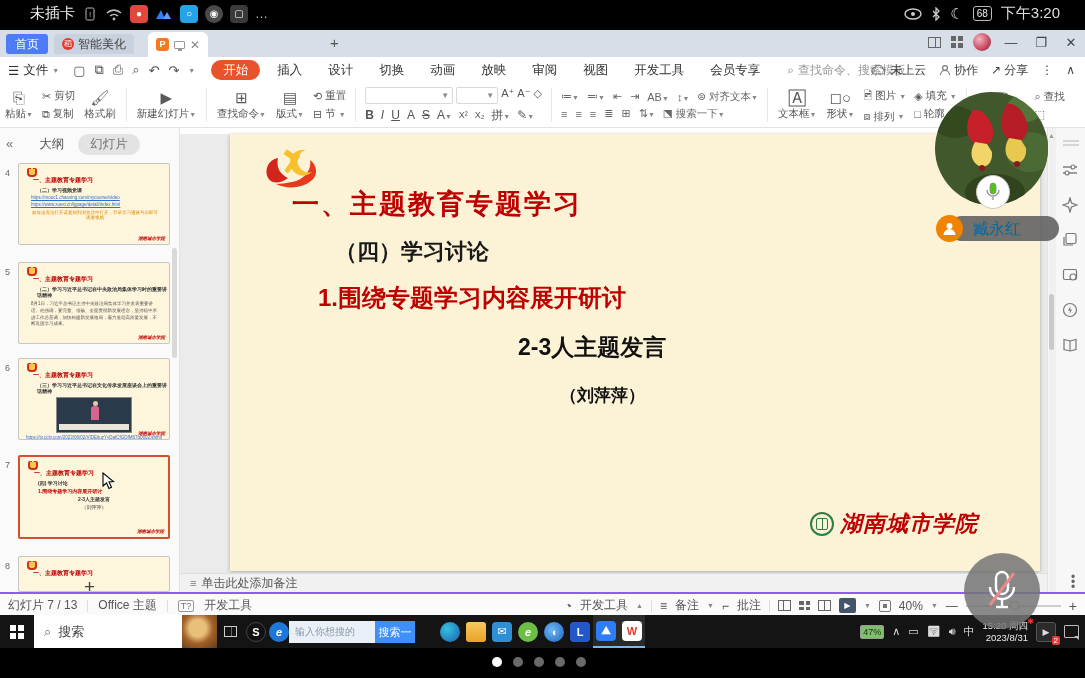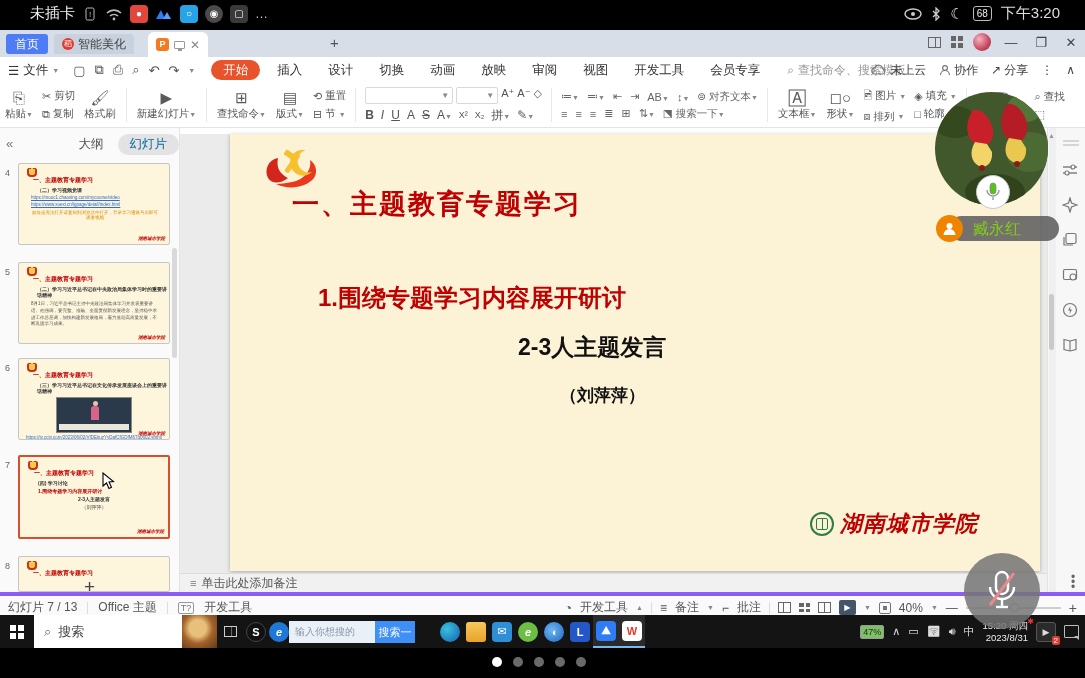--- a/index.html
+++ b/index.html
@@ -60,22 +60,22 @@
   .combo { height:17px; border:1px solid #D9D9D9; border-radius:2px; display:flex; align-items:center; justify-content:flex-end; padding:0 3px; color:#888; font-size:8px; }
   .charrow { display:flex; align-items:center; gap:7px; font-size:12px; color:#555; }
   .charrow .sup { font-size:9px; }
   .pararows { flex:none; display:flex; flex-direction:column; gap:3px; padding:0 4px; font-size:11px; color:#666; }
   .pararows .row { display:flex; align-items:center; gap:8px; }
   .pararows .lbl { font-size:10.5px; }
 
   
   .sidebar { position:absolute; left:0; top:128px; width:180px; height:464px; background:#FAFAFA; border-right:1px solid #E4E4E4; }
   .sb-collapse { position:absolute; left:6px; top:8px; color:#777; font-size:13px; }
-  .sb-tabs { position:absolute; left:0; top:6px; width:100%; display:flex; justify-content:flex-end; gap:14px; font-size:12.5px; color:#555; }
-  .sb-tab.active { background:#E3E3E3; border-radius:11px; padding:2px 12px; color:#0369a1; }
+  .sb-tabs { position:absolute; left:0; top:6px; width:100%; display:flex; justify-content:center; gap:14px; font-size:12.5px; color:#555; }
+  .sb-tab.active { background:#E3E3E3; border-radius:11px; padding:2px 12px; color:#737373; }
   .sb-tab { padding:2px 0; }
   .thumb { position:absolute; left:18px; width:152px; background:#FDF5DC; border:1px solid #C6C6C6; border-radius:2px; overflow:hidden; }
   .thumb.sel { border:2px solid #D4502E; }
   .t-num { position:absolute; left:5px; font-size:9px; color:#666; }
   .t-emb { position:absolute; left:8px; top:4px; width:10px; height:9px; background:radial-gradient(circle at 50% 40%, #F6C94A 0 45%, #D22E1E 46% 100%); border-radius:2px 2px 4px 4px; }
   .t-title { margin:12px 0 0 14px; font-size:6px; font-weight:bold; color:#C00000; }
   .t-sub { margin:2px 0 0 18px; font-size:5px; font-weight:bold; color:#333; }
   .t-link { margin:2px 0 0 12px; font-size:4.5px; color:#2E6DD2; text-decoration:underline; }
   .t-warn { margin:3px 10px 0 12px; font-size:4.5px; color:#D98A00; text-align:center; }
   .t-body { margin:3px 8px 0 12px; font-size:4.5px; color:#555; line-height:1.5; }
@@ -110,21 +110,21 @@
   .rp-up { position:absolute; left:0; top:4px; width:7px; text-align:center; font-size:7px; color:#999; }
   .rp-thumbbar { position:absolute; left:1px; top:166px; width:5px; height:56px; background:#C9C9C9; border-radius:3px; }
   .rp-handle { position:absolute; left:15px; top:12px; width:16px; height:2px; background:#D5D5D5; box-shadow:0 4px 0 #D5D5D5; }
   .rp-icons { position:absolute; left:10px; top:34px; display:flex; flex-direction:column; gap:19px; align-items:center; width:24px; }
 
   
   .notes-bar { position:absolute; left:180px; top:573px; width:867px; height:19px; background:#F1F1F1; border-top:1px solid #DDD; display:flex; align-items:center; gap:5px; padding-left:10px; font-size:12px; color:#555; }
   .notes-ic { font-size:11px; color:#777; }
 
   
-  .status-bar { position:absolute; left:0; top:592px; width:1085px; height:23px; background:#FAFAFA; border-top:4px solid #8b5cf6; font-size:12px; color:#555; }
+  .status-bar { position:absolute; left:0; top:592px; width:1085px; height:23px; background:#FAFAFA; border-top:2px solid #8b5cf6; font-size:12px; color:#555; }
   .st-left { position:absolute; left:8px; top:0; height:23px; display:flex; align-items:center; gap:10px; }
   .st-div { width:1px; height:12px; background:#DDD; }
   .tmark { border:1px solid #999; border-radius:2px; font-size:9px; padding:0 2px; color:#777; }
   .st-right { position:absolute; right:8px; top:0; height:23px; display:flex; align-items:center; gap:8px; }
   .vicon { width:13px; height:11px; border:1px solid #666; position:relative; }
   .vicon.v1:after { content:""; position:absolute; left:4px; top:0; width:1px; height:9px; background:#666; }
   .vicon.v2 { background:linear-gradient(#666,#666) 0 0/5px 4px no-repeat,linear-gradient(#666,#666) 7px 0/4px 4px no-repeat,linear-gradient(#666,#666) 0 6px/5px 3px no-repeat,linear-gradient(#666,#666) 7px 6px/4px 3px no-repeat; border:none; width:11px; height:9px; }
   .vicon.v3:after { content:""; position:absolute; left:5px; top:0; width:1px; height:9px; background:#666; }
   .play-btn { width:17px; height:15px; background:#44546A; border-radius:2px; color:#fff; font-size:8px; display:flex; align-items:center; justify-content:center; }
   .fit-ic { width:12px; height:12px; border:1px solid #777; border-radius:2px; position:relative; }
@@ -160,21 +160,21 @@
   
   .dock { position:absolute; left:0; top:648px; width:1085px; height:30px; background:#000; }
   .dots { position:absolute; left:492px; top:9px; display:flex; gap:11px; }
   .dot { width:10px; height:10px; border-radius:50%; background:#6a6a6a; }
   .dot.on { background:#fff; }
 
   
   .webcam { position:absolute; left:935px; top:92px; width:113px; height:113px; border-radius:50%; overflow:hidden; z-index:40; }
   .mic-small { position:absolute; left:976px; top:175px; width:34px; height:34px; border-radius:50%; background:#fff; border:1px solid #C9C9C9; z-index:41; display:flex; align-items:center; justify-content:center; }
   .name-row { position:absolute; left:936px; top:215px; z-index:40; height:27px; }
-  .name-pill { position:absolute; left:13px; top:1px; width:110px; height:25px; background:rgba(95,95,95,.88); border-radius:13px; color:#84cc16; font-size:16px; line-height:25px; padding-left:24px; }
+  .name-pill { position:absolute; left:13px; top:1px; width:110px; height:25px; background:rgba(95,95,95,.88); border-radius:13px; color:#0369a1; font-size:16px; line-height:25px; padding-left:24px; }
   .name-ava { position:absolute; left:0; top:0; width:27px; height:27px; border-radius:50%; background:#F08300; display:flex; align-items:center; justify-content:center; }
   .mute-big { position:absolute; left:964px; top:553px; width:76px; height:76px; border-radius:50%; background:rgba(116,116,116,.85); z-index:50; display:flex; align-items:center; justify-content:center; }
   .more-dots { position:absolute; left:1071px; top:575px; z-index:20; color:#666; font-size:12px; letter-spacing:0; line-height:5px; text-align:center; }
 </style>
 </head>
 <body>
 
 <div class="screen">
 
   <div class="phone-bar">
@@ -495,20 +495,21 @@
     <div class="canvas-top"></div>
     <div class="slide">
       <svg width="64" height="56" viewBox="0 0 64 56" style="position:absolute;left:32px;top:10px">
         <path d="M6 34 C2 26 6 16 16 14 C14 24 18 30 26 34 C18 40 10 40 6 34 Z" fill="#D2251B"></path>
         <path d="M14 40 C26 46 44 44 52 34 C56 28 54 20 48 16 C50 26 42 36 30 38 C24 39 18 40 14 40 Z" fill="#E8391F"></path>
         <path d="M44 6 A13 13 0 1 0 50 28 A11 11 0 1 1 44 6 Z" fill="#F6C02E"></path>
         <rect x="28" y="8" width="5" height="22" rx="2" transform="rotate(35 30 19)" fill="#F6C02E"></rect>
         <rect x="22" y="8" width="12" height="6" rx="1" transform="rotate(35 28 11)" fill="#F6C02E"></rect>
       </svg>
       <div class="sl-title">一、主题教育专题学习</div>
+      <div class="sl-line2">（四）学习讨论</div>
       <div class="sl-line3">1.围绕专题学习内容展开研讨</div>
       <div class="sl-line4">2-3人主题发言</div>
       <div class="sl-line5">（刘萍萍）</div>
       <div class="sl-logo">
         <span class="seal">
             <span class="seal-in"></span>
           </span>
         <span class="sl-logo-text">湖南城市学院</span>
       </div>
     </div>

